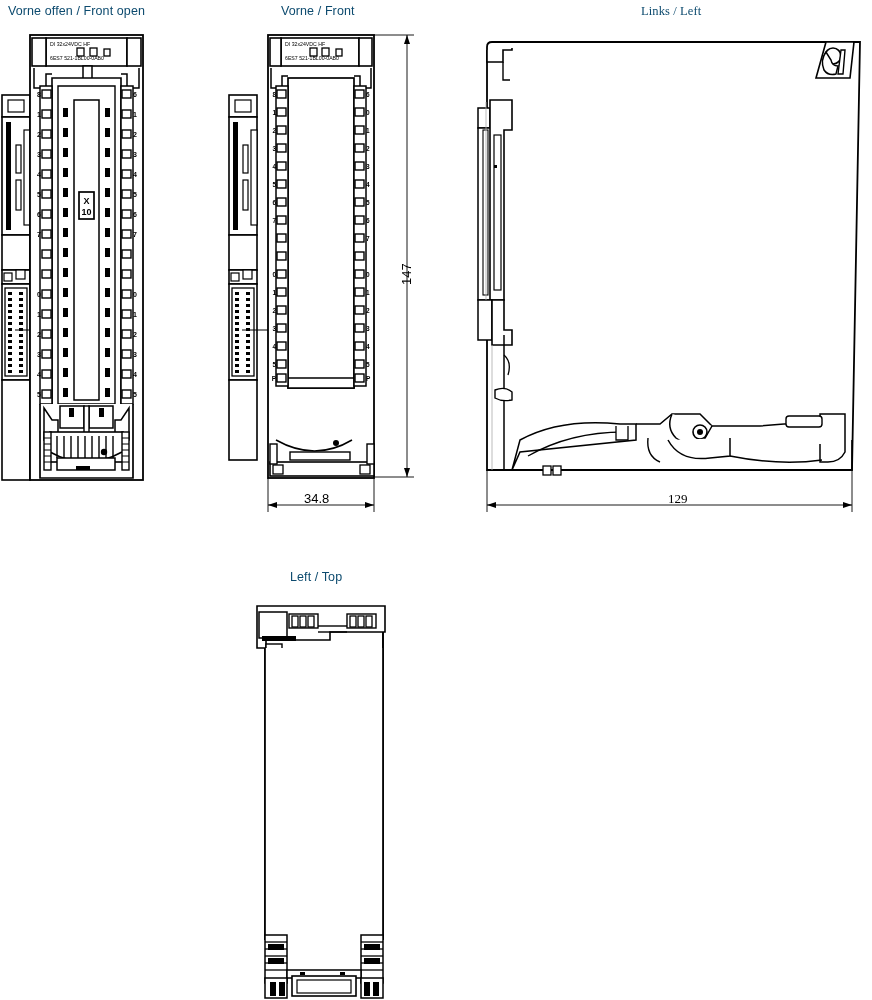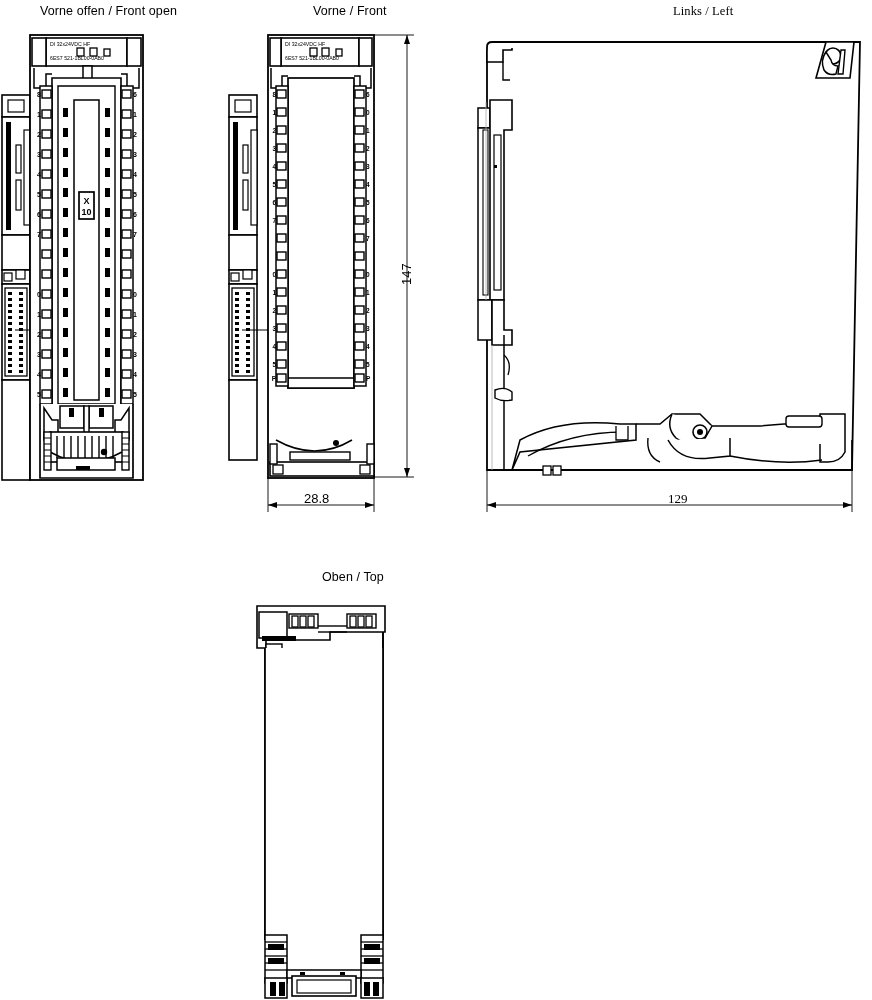--- a/index.html
+++ b/index.html
@@ -10,24 +10,23 @@
   body {
     width: 872px;
     height: 1000px;
     position: relative;
     font-family: "Liberation Sans", sans-serif;
     overflow: hidden;
   }
   .view-label {
     position: absolute;
     font-size: 12.5px;
-    color: #000000;
+    color: #0c4a6e;
     white-space: nowrap;
     letter-spacing: 0.1px;
-    margin-left: 32px;
   }
   .dim-label {
     position: absolute;
     font-size: 13px;
     color: #000000;
     white-space: nowrap;
   }
   .dim-label.vertical {
     transform: rotate(-90deg);
     transform-origin: left top;
@@ -37,24 +36,24 @@
     position: absolute;
     left: 0; top: 0;
   }
 </style>
 </head>
 <body>
 
 <div class="view-label" style="left:8px; top:4px;">Vorne offen / Front open</div>
 <div class="view-label" style="left:281px; top:4px;text-align:right;">Vorne / Front</div>
 <div class="view-label" style="left:641px; top:4px;font-family:Liberation Serif, serif;">Links / Left</div>
-<div class="view-label" style="left:290px; top:570px;">Oben / Top</div>
+<div class="view-label" style="left:290px; top:570px;">Left / Top</div>
 
 <div class="dim-label vertical" style="left:399px; top:285px;">147</div>
-<div class="dim-label" style="left:304px; top:491px;">28.8</div>
+<div class="dim-label" style="left:304px; top:491px;">34.8</div>
 <div class="dim-label" style="left:668px; top:491px;font-family:Liberation Serif, serif;">129</div>
 
 <svg class="drawing" width="872" height="1000" viewBox="0 0 872 1000">
   <defs>
     <g id="termbox">
       <rect x="0" y="0" width="9" height="8" fill="#fff" stroke="#000" stroke-width="1.4"></rect>
     </g>
   </defs>
 
   <g>

